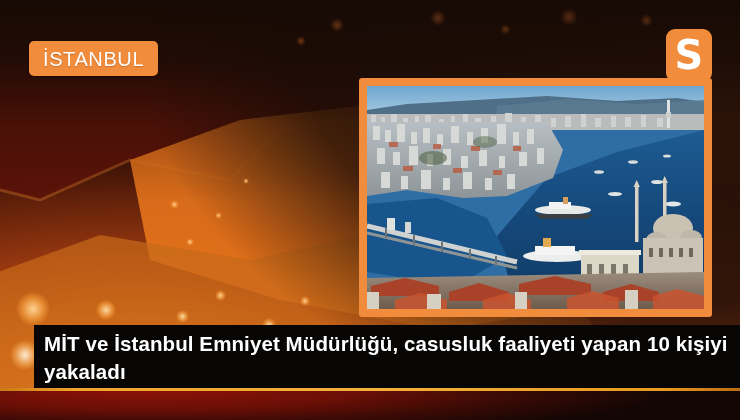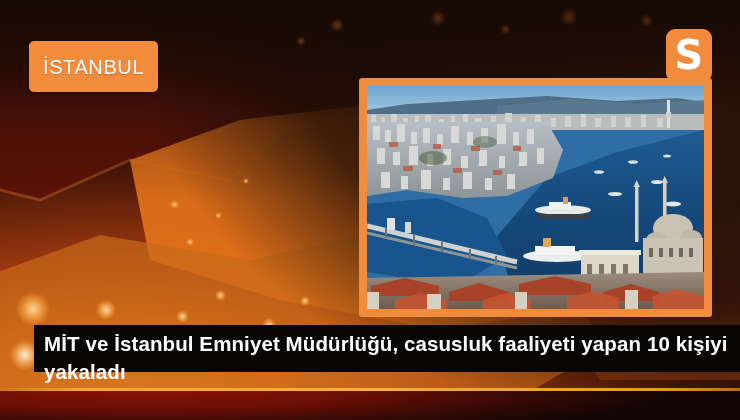--- a/index.html
+++ b/index.html
@@ -30,21 +30,21 @@
   
   .poly{position:absolute;}
   .poly svg{display:block;width:100%;height:100%;}
 
   
   .bokeh{position:absolute;border-radius:50%;pointer-events:none;}
 
   
   #city-badge{
     position:absolute;left:29px;top:41px;
-    height:35px;padding:8px 14px;
+    height:35px;padding:0 14px;
     display:flex;align-items:center;
     background:#f08c3c;border-radius:5px;
     box-shadow:0 1px 3px rgba(0,0,0,.28);
   }
   #city-badge .txt{
     color:#ffffff;font-size:20px;letter-spacing:.6px;
     line-height:1;white-space:nowrap;
     text-shadow:0 1px 1px rgba(120,50,10,.35);
   }
 
@@ -69,21 +69,21 @@
     padding:8px;box-sizing:border-box;
     z-index:4;
   }
   #photo{
     position:relative;width:100%;height:100%;overflow:hidden;
     background:#2e6ea4;
   }
 
   
   #caption-bar{
-    position:absolute;left:34px;top:325px;right:0;height:47px;
+    position:absolute;left:34px;top:325px;right:0;height:63px;
     background:#080604;
     z-index:7;
   }
   #caption-text{
     position:absolute;left:10px;top:5px;right:6px;
     color:#ffffff;font-size:20.5px;font-weight:bold;
     line-height:28px;letter-spacing:.1px;
     font-family:"Liberation Sans", sans-serif;
   }
   #gold-rule{

